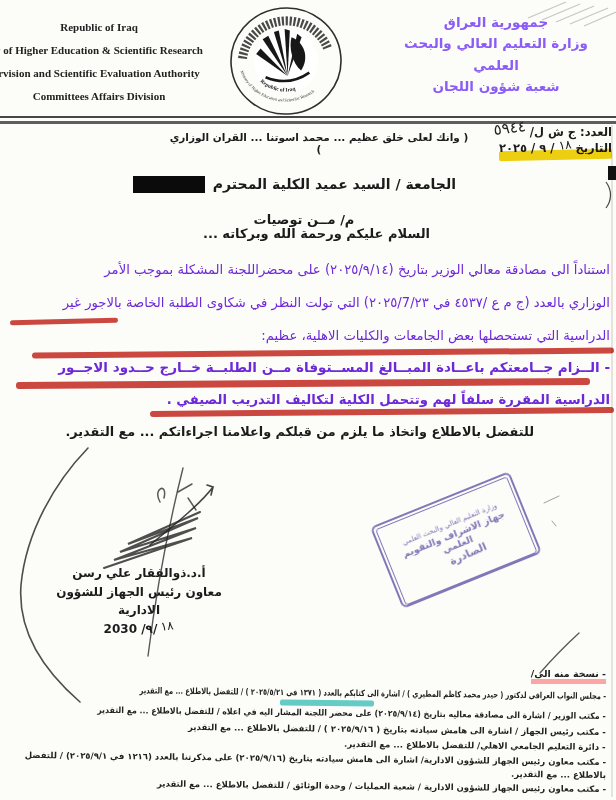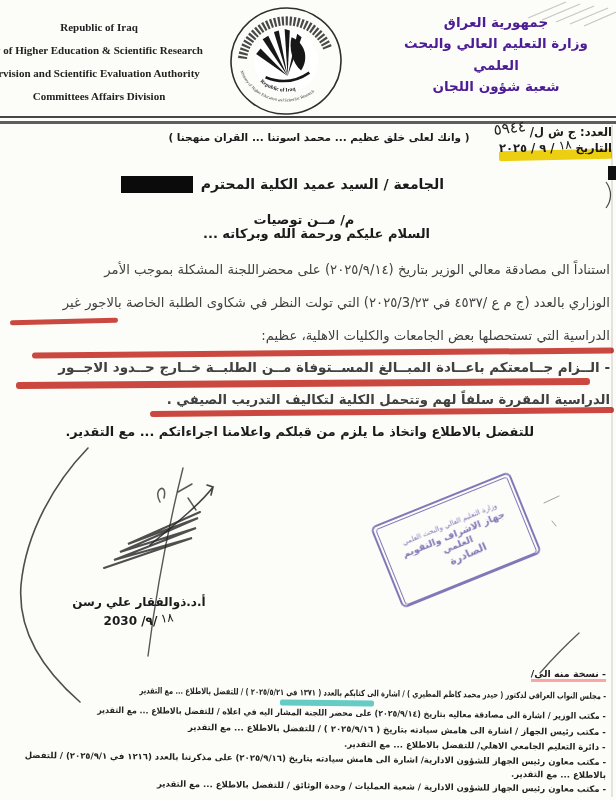--- a/index.html
+++ b/index.html
@@ -18,53 +18,53 @@
   .abs{position:absolute;}
   .ar{direction:rtl;font-family:"DejaVu Sans",sans-serif;}
   
   .en-head{
     left:-38px;top:16px;width:274px;text-align:center;
     font-family:"Liberation Serif",serif;font-weight:bold;
     font-size:11px;line-height:23px;color:#222;
   }
   .ar-head{
     right:6px;top:12px;width:228px;text-align:center;
-    font-weight:bold;font-size:13.5px;line-height:1.58;color:#4c1d95;
+    font-weight:bold;font-size:13.5px;line-height:1.58;color:#8b5cf6;
   }
   .rule{top:116px;left:0;right:0;height:3px;
     border-top:2px solid #474747;border-bottom:3px solid #5e5e5e;}
   .refblock{right:4px;top:123px;width:190px;font-size:11.5px;font-weight:bold;line-height:16px;z-index:2;}
   .hand{display:inline-block;font-weight:400;font-size:15px;transform:rotate(-7deg) translateY(-3px);color:#222;letter-spacing:1px;}
   .hand.small{font-size:12px;}
   .hl{mix-blend-mode:multiply;border-radius:2px;z-index:3;}
   .motto{left:168px;top:131px;width:302px;text-align:center;font-size:10.5px;font-weight:bold;z-index:2;}
-  .addressee{top:174px;right:172px;display:flex;align-items:center;gap:8px;font-size:14px;font-weight:bold;z-index:2;}
+  .addressee{top:174px;right:160px;display:flex;align-items:center;gap:8px;font-size:14px;font-weight:bold;z-index:2;}
   .redact{width:72px;height:17px;background:#0b0b0b;margin-top:2px;}
   .subject{top:212px;left:213px;width:182px;text-align:center;font-size:13px;font-weight:bold;z-index:2;}
   .greeting{top:226px;right:186px;font-size:13px;font-weight:bold;z-index:2;}
-  .bline{right:6px;font-size:13.2px;z-index:2;white-space:nowrap;color:#404040;}
+  .bline{right:6px;font-size:13.2px;z-index:2;white-space:nowrap;color:#6d28d9;}
   .bline.bold{font-weight:bold;}
   .closing{top:424px;right:82px;font-size:12.8px;font-weight:bold;z-index:2;}
   .redline{background:var(--red);height:5px;opacity:.85;border-radius:3px;mix-blend-mode:multiply;z-index:3;}
-  .sig{left:36px;top:593px;width:206px;text-align:center;font-weight:bold;font-size:12px;line-height:1.55;z-index:2;}
+  .sig{left:36px;top:564px;width:206px;text-align:center;font-weight:bold;font-size:12px;line-height:1.55;z-index:2;}
   .stamp{
     left:381px;top:496px;width:142px;height:80px;
     transform:rotate(-22deg);border:2px solid var(--stamp);border-radius:6px;
     padding:2px;opacity:.8;z-index:2;mix-blend-mode:multiply;filter:blur(.25px);
   }
   .stamp-inner{
     border:1.5px solid var(--stamp);border-radius:3px;height:100%;
     display:flex;flex-direction:column;justify-content:center;gap:1px;
     text-align:center;color:var(--stamp);
   }
   .s1{font-size:7px;}
   .s2{font-size:9.5px;font-weight:bold;}
   .s3{font-size:10.5px;font-weight:bold;transform:rotate(-2deg) translateX(6px);}
   .footer-item{right:10px;font-size:8.5px;font-weight:bold;white-space:nowrap;transform-origin:right center;z-index:2;color:#222;}
-  .ft-title{right:10px;top:668px;font-size:9.5px;font-weight:bold;border-bottom:3px solid #fca5a5;z-index:2;}
+  .ft-title{right:10px;top:668px;font-size:9.5px;font-weight:bold;border-bottom:5px solid #fca5a5;z-index:2;}
   .sq80{transform:rotate(.7deg) scaleX(.78);}
   .sq92{transform:rotate(.7deg) scaleX(.92);}
   .rot{transform:rotate(.7deg);}
   .wrapline{white-space:normal;left:4px;line-height:13px;text-align:right;}
   .edge-line{left:611px;top:125px;width:2px;height:672px;background:#cfcfc7;opacity:.55;}
   svg.layer{position:absolute;left:0;top:0;z-index:4;pointer-events:none;}
 </style>
 </head>
 <body>
 
@@ -116,44 +116,45 @@
       <span class="hand">٥٩٤٤</span>
     </div>
     <div>
       <span>التاريخ</span>
       <span class="hand small">١٨</span>
       <span>/ ٩ / ٢٠٢٥</span>
     </div>
   </div>
   <div class="abs hl" style="left:499px;top:150px;width:113px;height:10px;background:var(--yellow);transform:rotate(-1.2deg);"></div>
 
-  <div class="abs motto ar">( وانك لعلى خلق عظيم ... محمد اسوتنا ... القران منهجنا )</div>
+  <div class="abs motto ar">( وانك لعلى خلق عظيم ... محمد اسوتنا ... القران الوزاري )</div>
 
   <div class="abs addressee ar">
     <span>الجامعة / السيد عميد الكلية المحترم</span>
     <span class="redact"></span>
   </div>
 
   <div class="abs subject ar">م/ مــن توصيات</div>
   <div class="abs greeting ar">السلام عليكم ورحمة الله وبركاته ...</div>
 
   <div class="abs bline ar" style="top:262px;">استناداً الى مصادقة معالي الوزير بتاريخ (٢٠٢٥/٩/١٤) على محضراللجنة المشكلة بموجب الأمر</div>
-  <div class="abs bline ar" style="top:295px;">الوزاري بالعدد (ج م ع /٤٥٣٧ في ٢٠٢٥/3/٢٣) التي تولت النظر في شكاوى الطلبة الخاصة بالاجور غير</div>
+  <div class="abs bline ar" style="top:295px;">الوزاري بالعدد (ج م ع /٤٥٣٧ في ٢٠٢٥/7/٢٣) التي تولت النظر في شكاوى الطلبة الخاصة بالاجور غير</div>
   <div class="abs bline ar" style="top:328px;">الدراسية التي تستحصلها بعض الجامعات والكليات الاهلية، عظيم:</div>
   <div class="abs bline bold ar" style="top:359px;font-size:13.5px;text-align:right;">-   الــزام جــامعتكم باعــادة المبــالغ المســتوفاة مــن الطلبــة خــارج حــدود الاجــور</div>
   <div class="abs bline bold ar" style="top:392px;">الدراسية المقررة سلفاً لهم وتتحمل الكلية لتكاليف التدريب الصيفي .</div>
   <div class="abs closing ar">للتفضل بالاطلاع واتخاذ ما يلزم من قبلكم واعلامنا اجراءاتكم ... مع التقدير.</div>
 
   <div class="abs redline" style="top:319px;left:10px;width:108px;transform:rotate(-1.5deg);"></div>
   <div class="abs redline" style="top:350px;left:32px;width:582px;height:6px;transform:rotate(-.5deg);"></div>
   <div class="abs redline" style="top:380px;left:16px;width:574px;height:7px;transform:rotate(-.4deg);"></div>
   <div class="abs redline" style="top:409px;left:150px;width:464px;height:6px;transform:rotate(-.5deg);"></div>
 
   <div class="abs sig ar">
     <div>أ.د.ذوالفقار علي رسن</div>
+    <div>معاون رئيس الجهاز للشؤون الادارية</div>
     <div>
       <span class="hand small">١٨</span>
       <span>/٩/ 2030</span>
     </div>
   </div>
 
   <div class="abs stamp">
     <div class="stamp-inner ar">
       <div class="s1">وزارة التعليم العالي والبحث العلمي</div>
       <div class="s2">جهاز الاشراف والتقويم العلمي</div>

